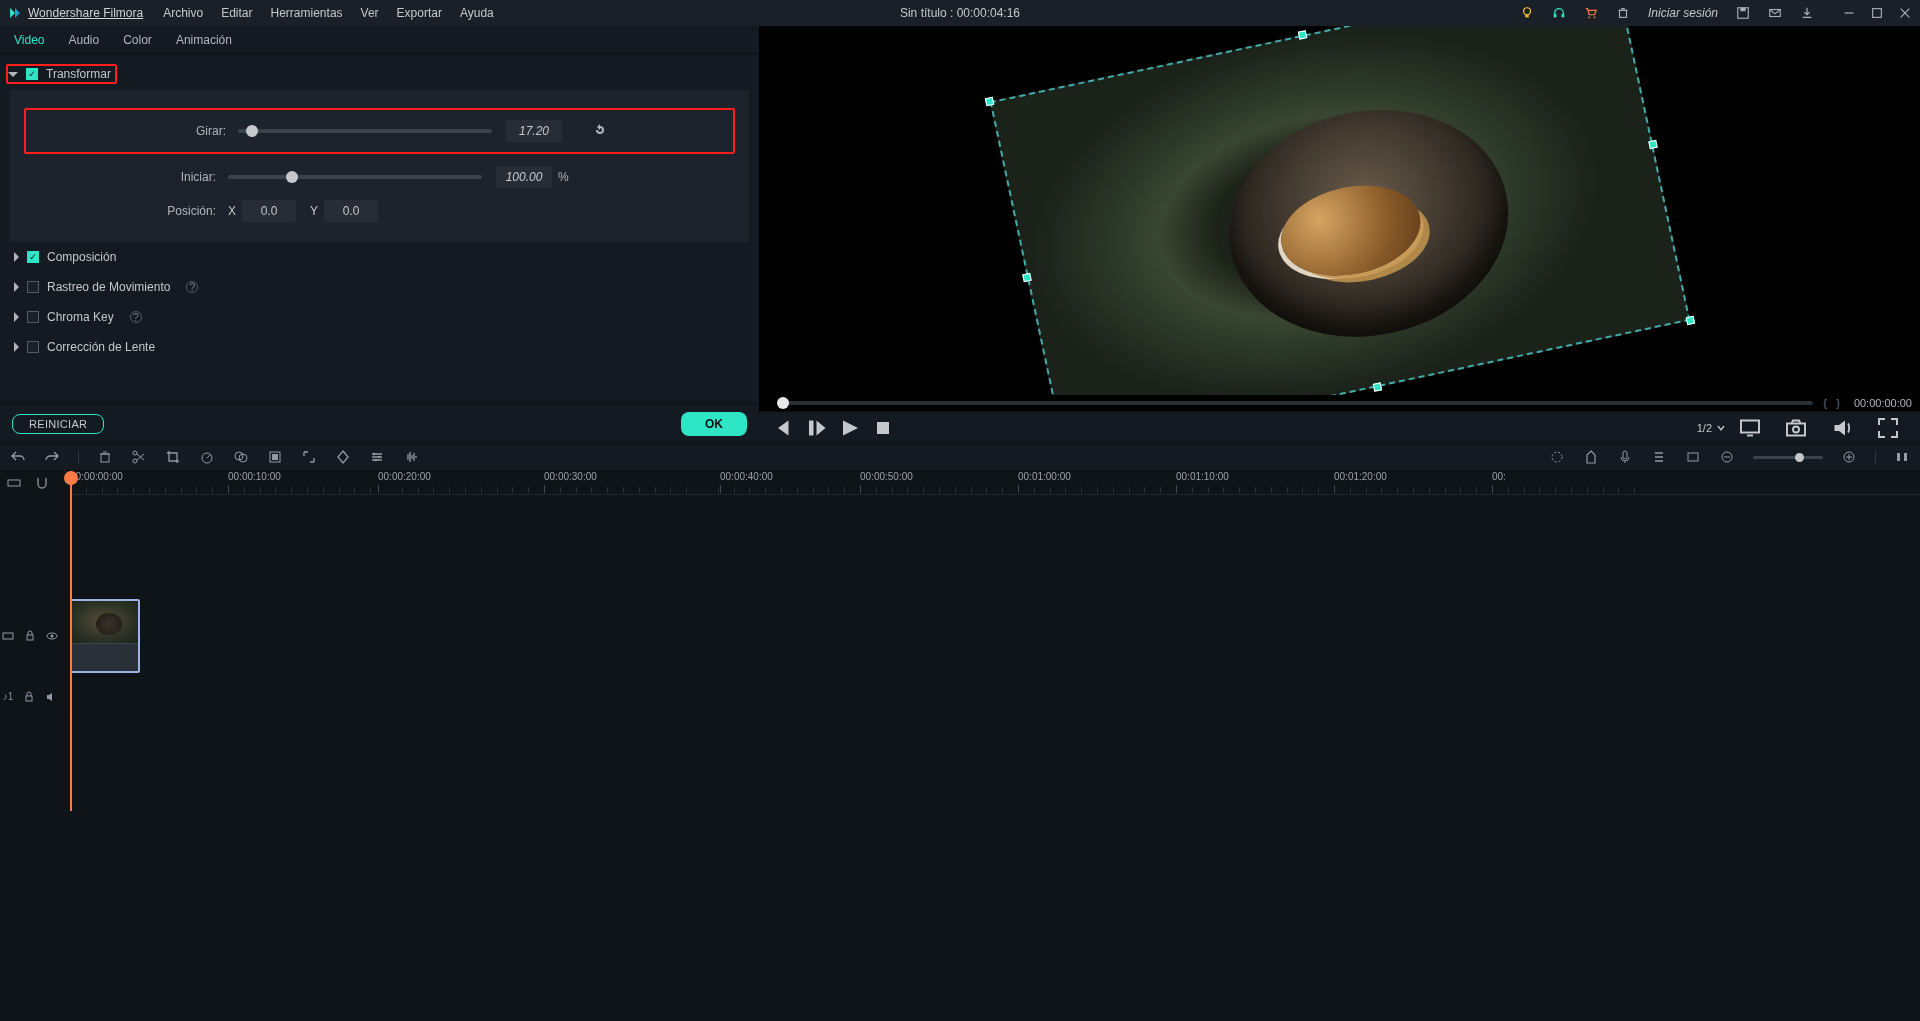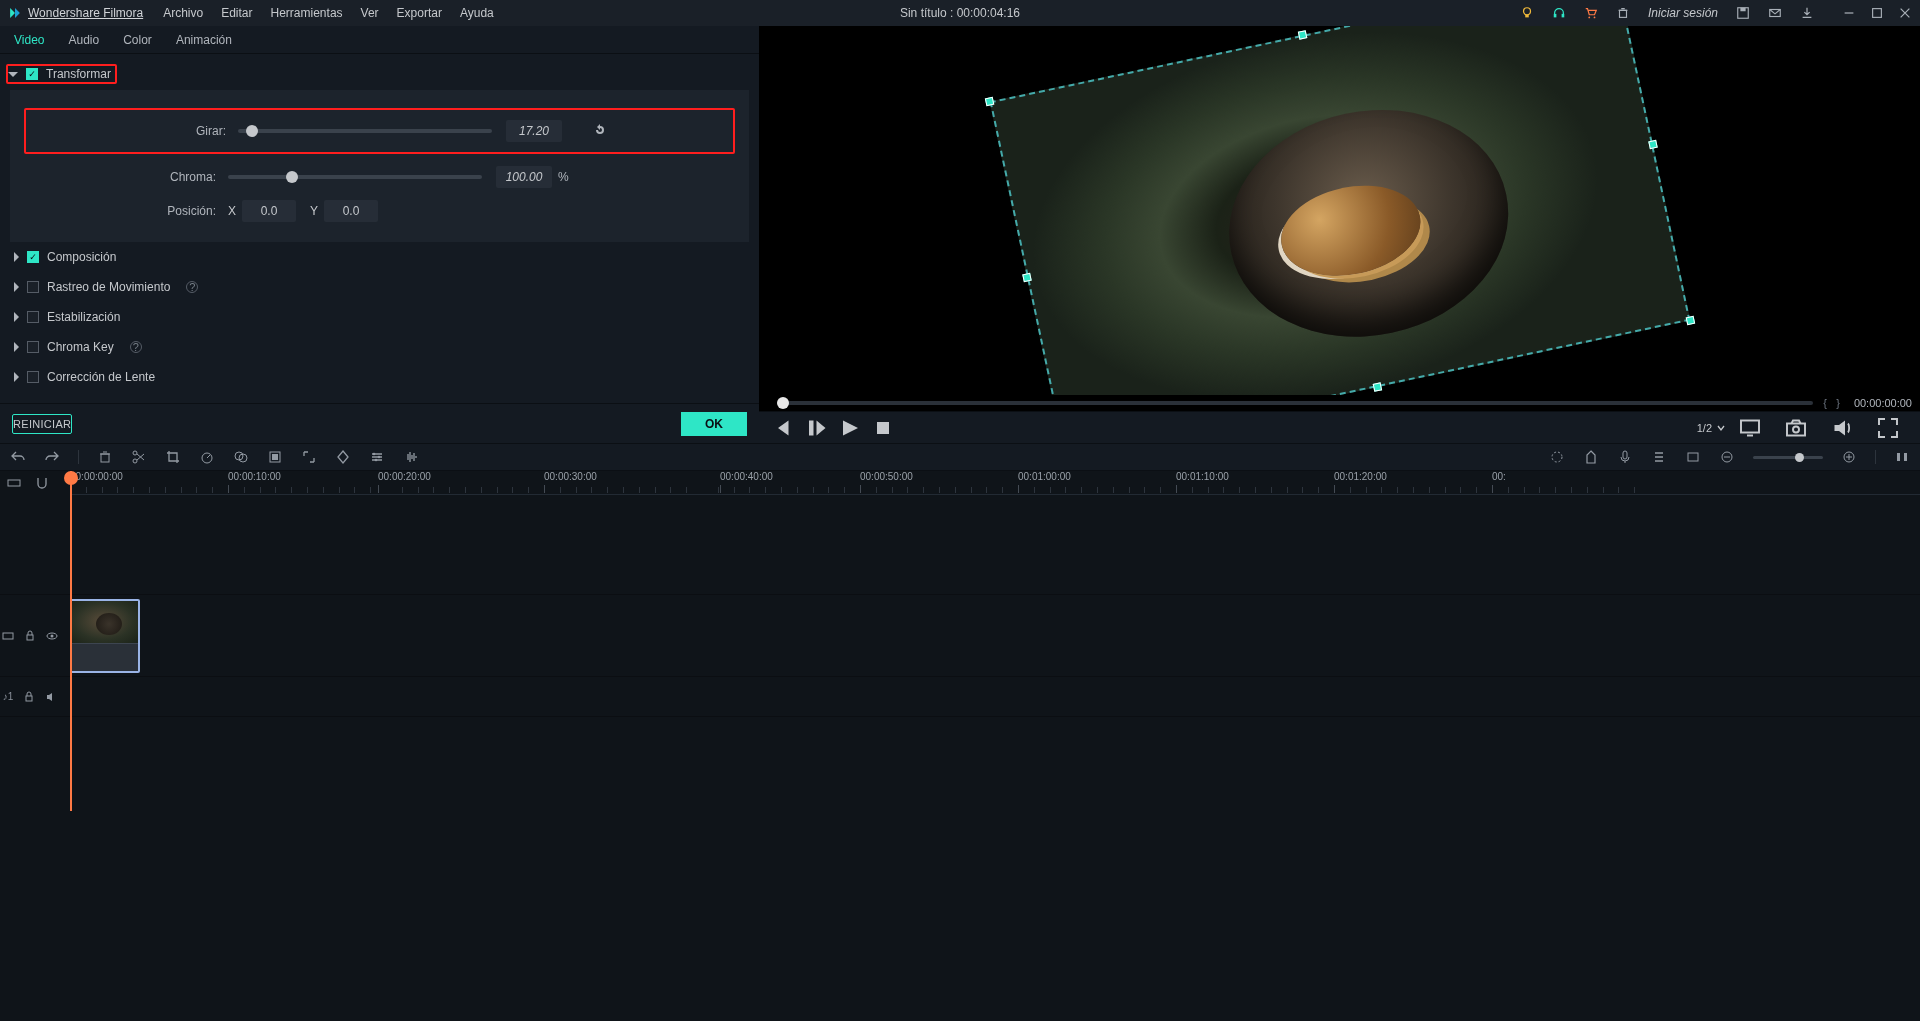--- a/index.html
+++ b/index.html
@@ -36,22 +36,22 @@
 .slider-thumb { position:absolute; top:-4px; width:12px; height:12px; border-radius:50%; background:#c5c8cc; cursor:pointer; }
 .val-box { width:56px; height:22px; background:#262d37; color:#c5c8cc; font-size:12px; display:flex; align-items:center; justify-content:center; margin-left:14px; border-radius:2px;font-style:italic; }
 .unit { margin-left:6px; color:#b0b5bc; }
 .reset-ico { margin-left:30px; color:#b0b5bc; cursor:pointer; }
 .girar-hl { border:2px solid #ff1e1e; padding:10px 8px; border-radius:2px; }
 .flip-btn { width:22px; height:18px; border:1px solid #3a424c; display:flex; align-items:center; justify-content:center; color:#c5c8cc; cursor:pointer; margin-right:14px; }
 .pos-box { width:54px; height:22px; background:#262d37; color:#c5c8cc; font-size:12px; display:flex; align-items:center; justify-content:center; margin:0 14px 0 6px; border-radius:2px; }
 .section-collapsed { display:flex; align-items:center; gap:8px; padding:8px 0 8px 4px; cursor:pointer; }
 .info-ico { margin-left:8px; color:#777f88; font-size:11px; border:1px solid #555c66; border-radius:50%; width:12px; height:12px; display:flex; align-items:center; justify-content:center; }
 .panel-footer { height:40px; display:flex; align-items:center; padding:0 12px; gap:8px; border-top:1px solid #0b0f14; }
-.reiniciar { border:1.5px solid #2ee6c6; color:#c5c8cc; font-size:11px; padding:3px 0; border-radius:2px; cursor:pointer; letter-spacing:0.3px; }
-.ok-btn { margin-left:auto; background:#2ee6c6; color:#0a0f14; font-weight:600; font-size:12px; padding:5px 24px; border-radius:0; cursor:pointer; }
+.reiniciar { border:1.5px solid #2ee6c6; color:#c5c8cc; font-size:11px; padding:3px 16px; border-radius:8px; cursor:pointer; letter-spacing:0.3px; }
+.ok-btn { margin-left:auto; background:#2ee6c6; color:#0a0f14; font-weight:600; font-size:12px; padding:5px 24px; border-radius:8px; cursor:pointer; }
 .preview { flex:1; background:#000; position:relative; display:flex; flex-direction:column; }
 .preview-viewport { flex:1; display:flex; align-items:center; justify-content:center; overflow:hidden; position:relative; }
 .video-img { width:640px; height:360px; transform:rotate(-12deg); position:relative; }
 .video-img .bg { position:absolute; inset:0; background: radial-gradient(ellipse 45% 50% at 46% 50%, #2a241c 0%, #1b2217 35%, #394632 55%, #2a3626 75%, #1a221a 100%); border:2px dashed #4aa; }
 .bowl { position:absolute; left:32%; top:24%; width:44%; height:62%; border-radius:50%; background: radial-gradient(ellipse at 50% 40%, #6a5c4c 0%, #3d352c 45%, #1e1a15 80%); box-shadow: inset 0 -20px 30px rgba(0,0,0,.6); }
 .nuts { position:absolute; left:40%; top:44%; width:22%; height:24%; border-radius:50%; background: radial-gradient(circle at 30% 30%, #d4a562, #8a5a28 60%, #5a3a1a); box-shadow: 4px 6px 0 -2px #c79a58, -6px 4px 0 -2px #e0d5c2, 10px 12px 0 -3px #b0884a; }
 .sel-handle { position:absolute; width:8px; height:8px; background:#2ee6c6; border:1px solid #fff; }
 .preview-bar { height:16px; display:flex; align-items:center; padding:0 8px; }
 .pb-track { flex:1; height:4px; background:#2a3038; border-radius:2px; position:relative; margin:0 10px; }
 .pb-thumb { position:absolute; left:0; top:-4px; width:12px; height:12px; background:#e8e8e8; border-radius:50%; }
@@ -195,21 +195,21 @@
               <div class="slider-thumb" style="left:3%"></div>
             </div>
           <span class="val-box">17.20</span>
           <span class="reset-ico"><svg width="16" height="16" viewBox="0 0 16 16">
                 <path d="M4 8a4 4 0 104-4V2L5 5l3 3V6a2 2 0 11-2 2H4z" fill="currentColor"></path>
               </svg></span>
         </div>
 
 
         <div class="row">
-          <span class="row-label">Chroma:</span>
+          <span class="row-label">Iniciar:</span>
           <div class="slider">
               <div class="slider-thumb" style="left:23%"></div>
             </div>
           <span class="val-box">100.00</span>
           <span class="unit">%</span>
         </div>
 
         <div class="row" style="margin-bottom:0">
           <span class="row-label">Posición:</span>
           <span>X</span>
@@ -222,25 +222,20 @@
       <div class="section-collapsed">
         <span class="tri right"></span>
         <span class="chk on"></span>
         <span class="sec-label">Composición</span>
       </div>
       <div class="section-collapsed">
         <span class="tri right"></span>
         <span class="chk"></span>
         <span class="sec-label">Rastreo de Movimiento</span>
         <span class="info-ico">?</span>
-      </div>
-      <div class="section-collapsed">
-        <span class="tri right"></span>
-        <span class="chk"></span>
-        <span class="sec-label">Estabilización</span>
       </div>
       <div class="section-collapsed">
         <span class="tri right"></span>
         <span class="chk"></span>
         <span class="sec-label">Chroma Key</span>
         <span class="info-ico">?</span>
       </div>
       <div class="section-collapsed">
         <span class="tri right"></span>
         <span class="chk"></span>

